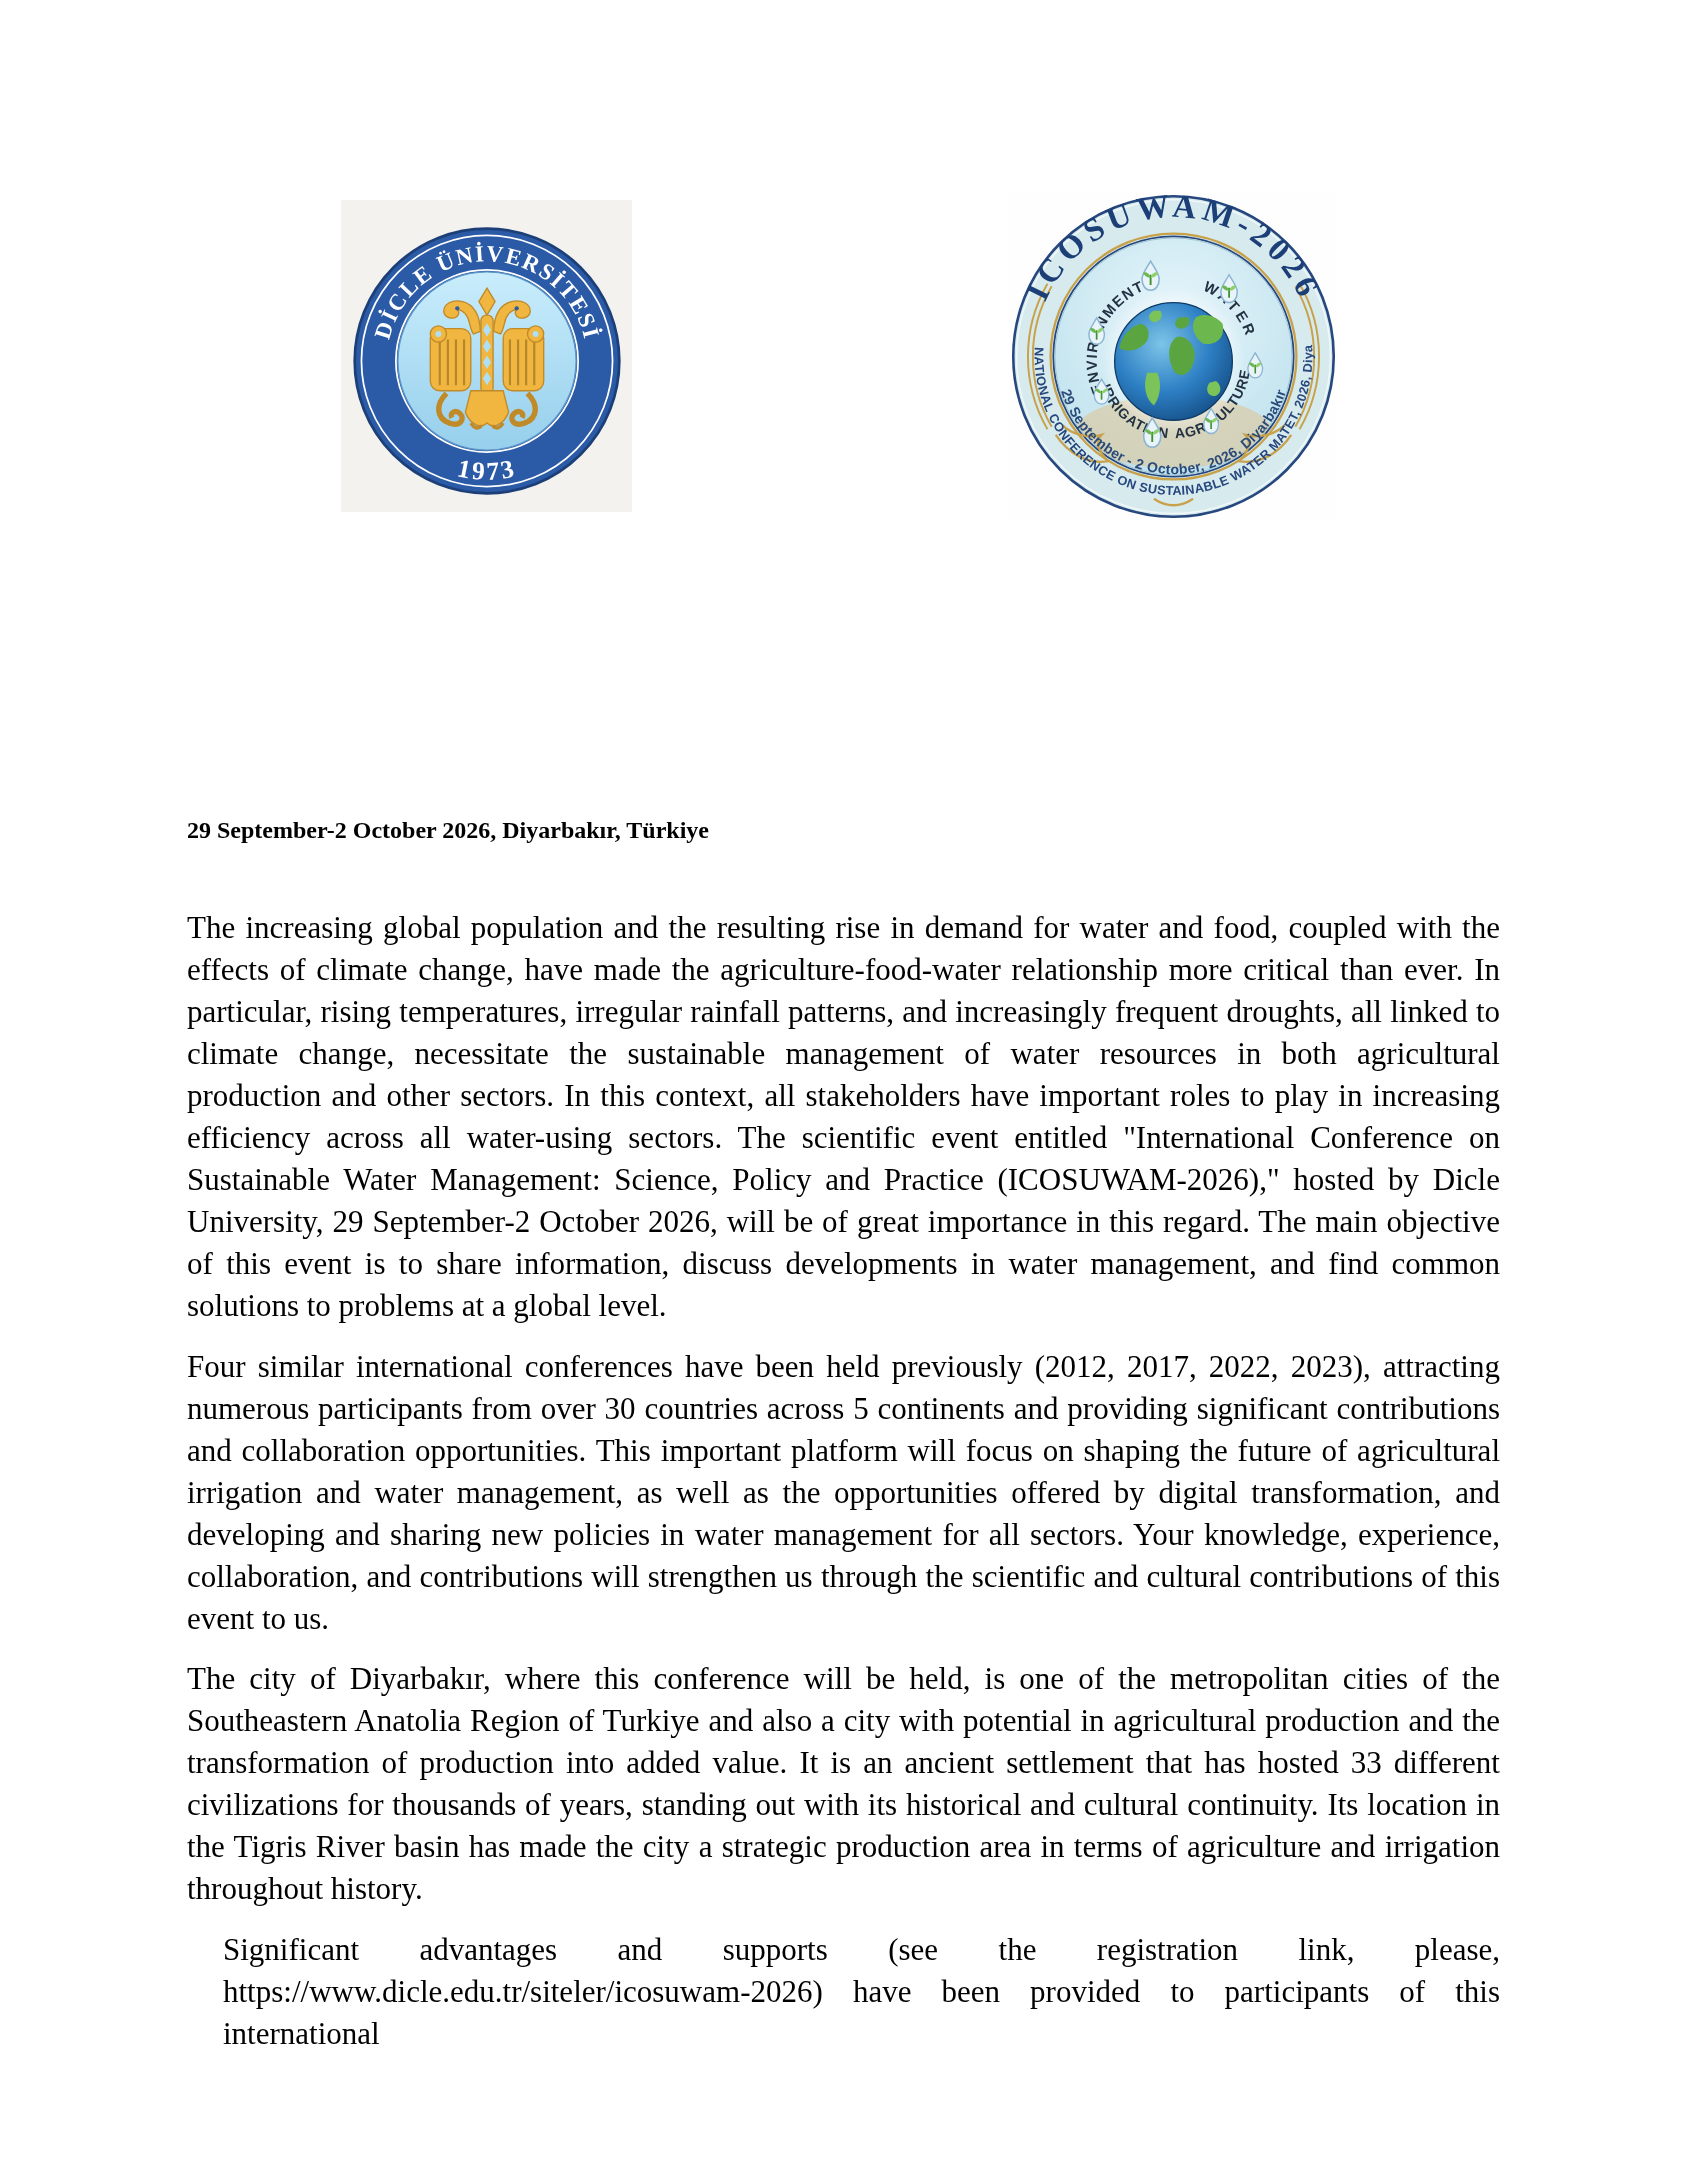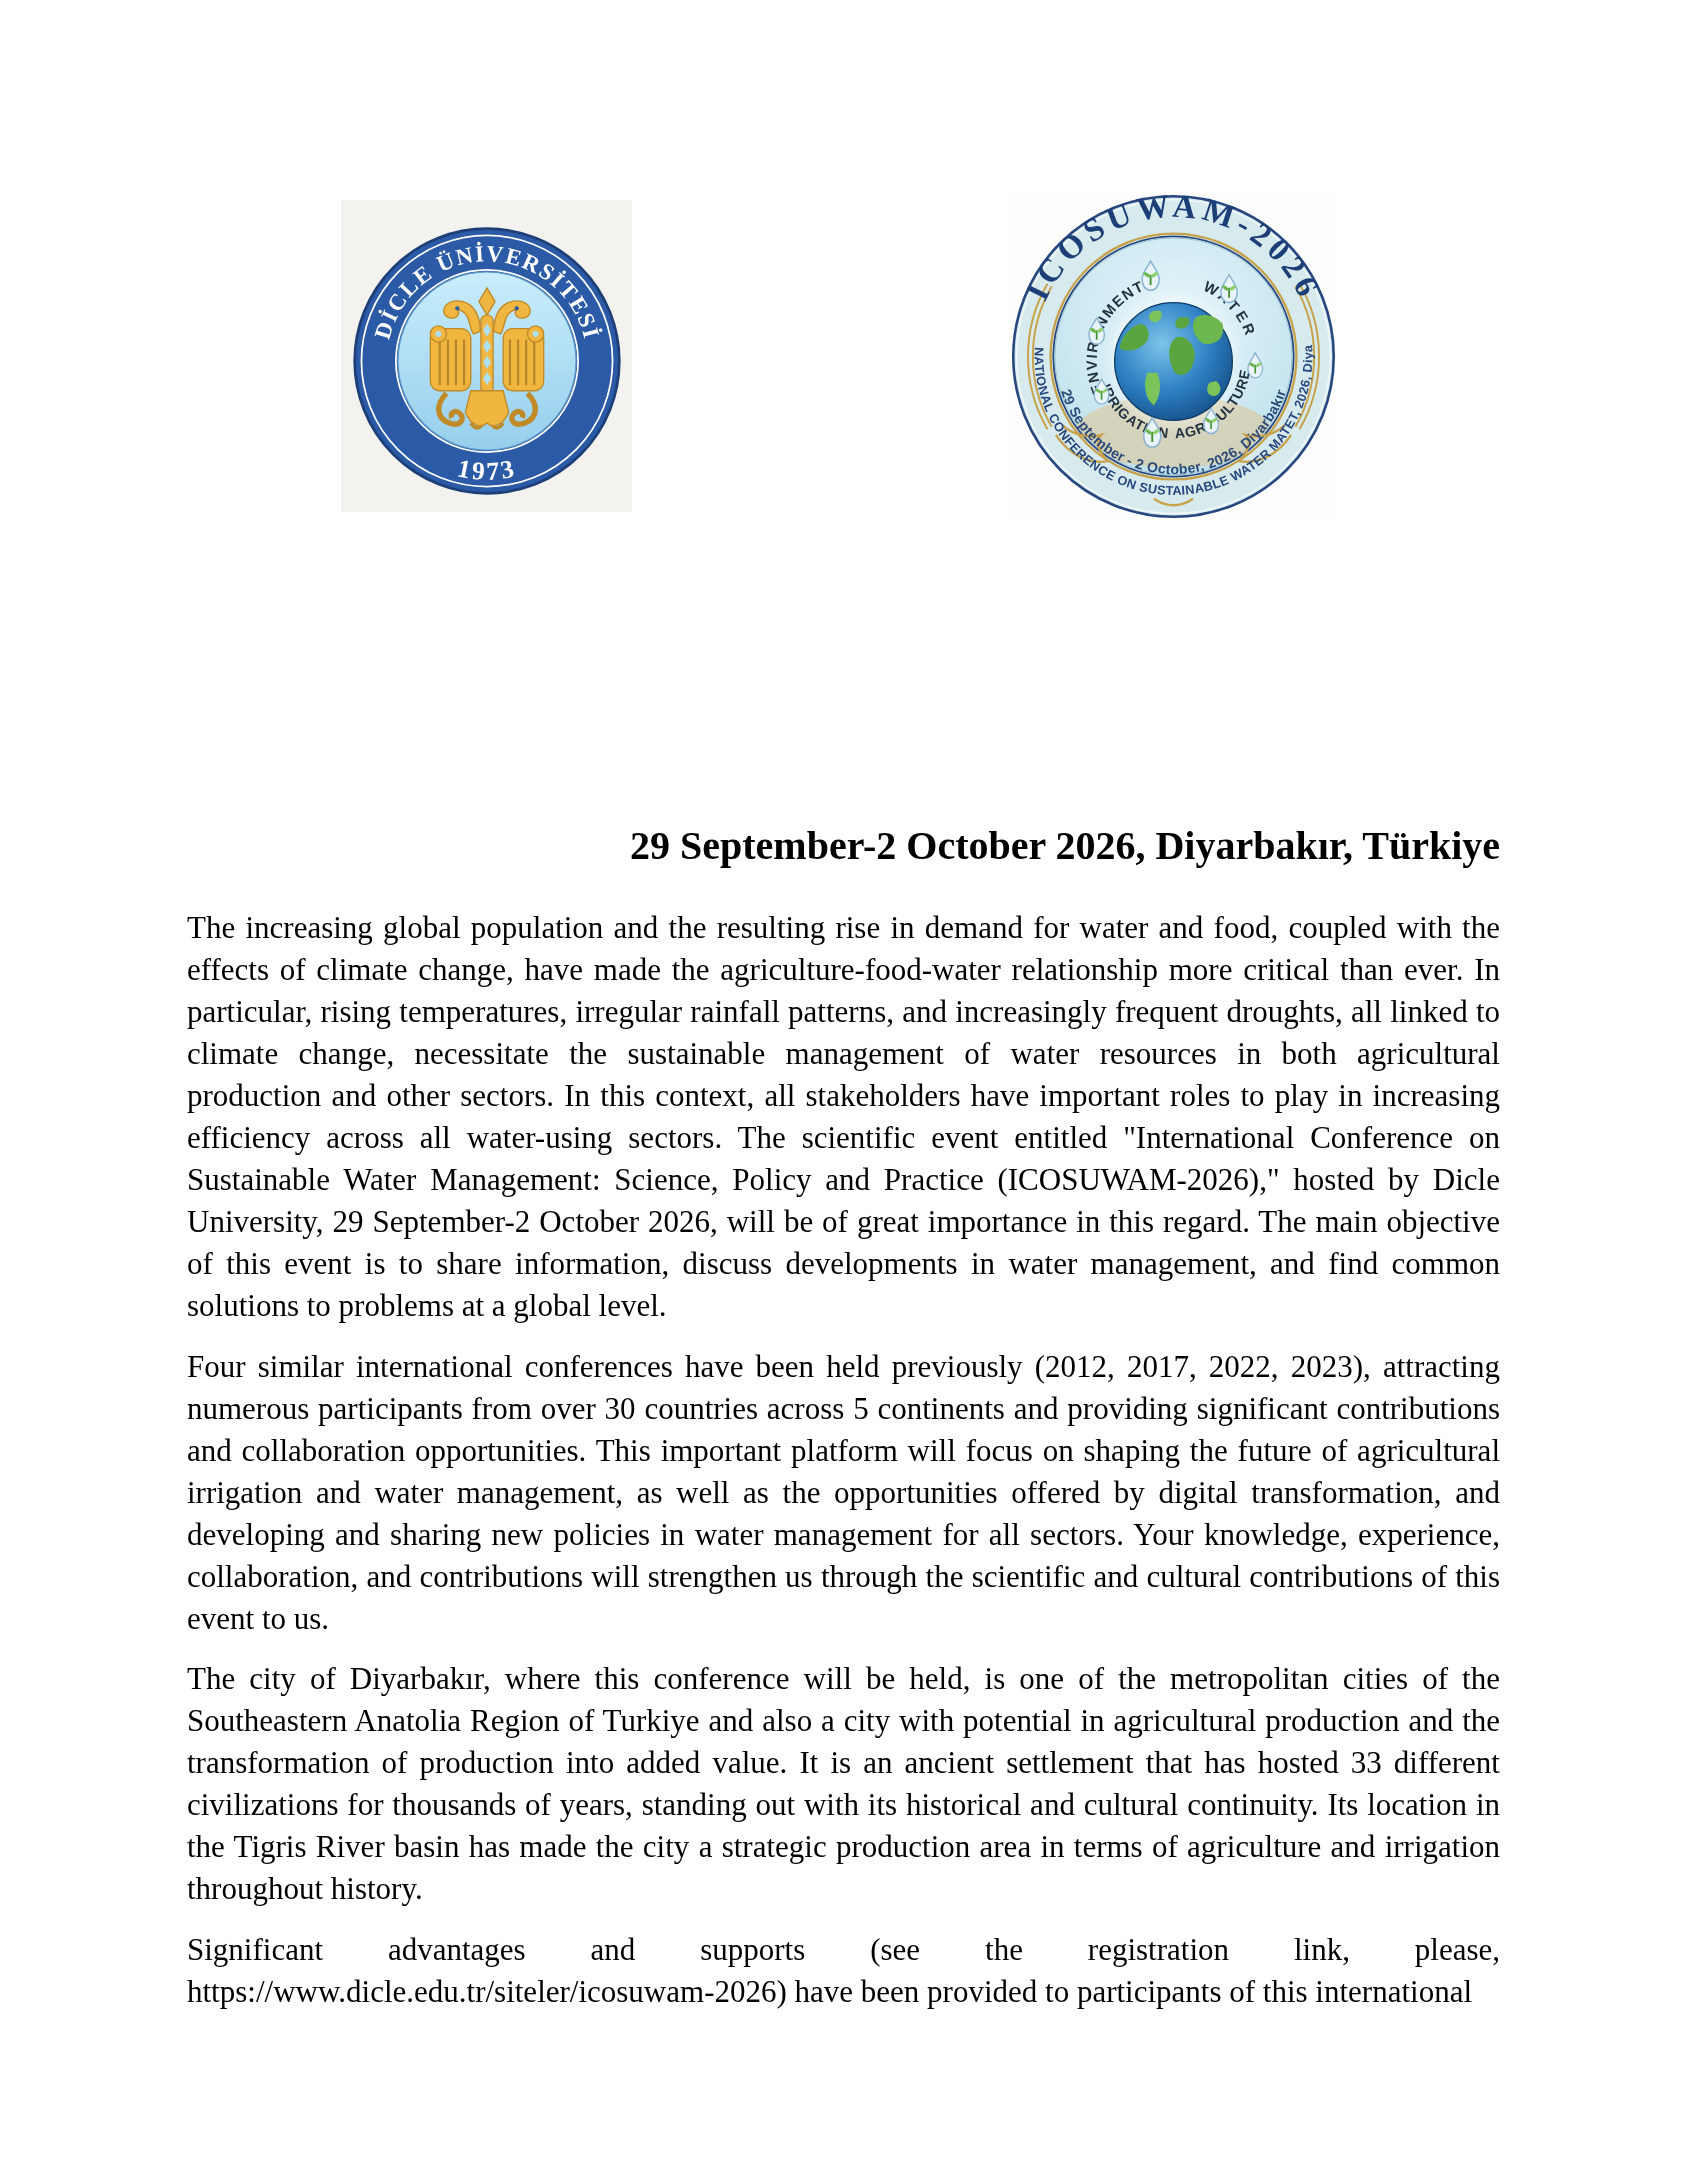--- a/index.html
+++ b/index.html
@@ -15,28 +15,28 @@
   #icosuwam-box { left:1009px; top:193px; width:328px; height:327px; background:#fefefe; }
   #icosuwam-box svg { width:327px; height:327px; }
 
   .title {
     position:absolute; top:688px; left:187px; width:1313px;
     text-align:center; font-weight:bold; font-size:36px; line-height:61px;
   }
   .title span { display:block; }
   .subtitle {
     position:absolute; top:810px; left:187px; width:1313px;
-    text-align:right; font-weight:bold; font-size:40px; line-height:40px;margin-top:16px;
+    text-align:left; font-weight:bold; font-size:24px; line-height:40px;
   }
   .body-text {
     position:absolute; top:907px; left:187px; width:1313px;
     font-size:31px; line-height:42px; text-align:justify;
   }
   .body-text p { margin:0 0 18.5px 0; }
-  .body-text p:last-child { margin-bottom:0; }
+  .body-text p:last-child { margin-bottom:0;margin-left:36px; }
   .url-text { color:#000; text-decoration:none; word-break:normal; }
 
   .arc-serif { font-family:"Liberation Serif", serif; font-weight:bold; }
   .arc-sans  { font-family:"Liberation Sans", sans-serif; font-weight:bold; }
 </style>
 </head>
 <body>
 
 <div>
 

